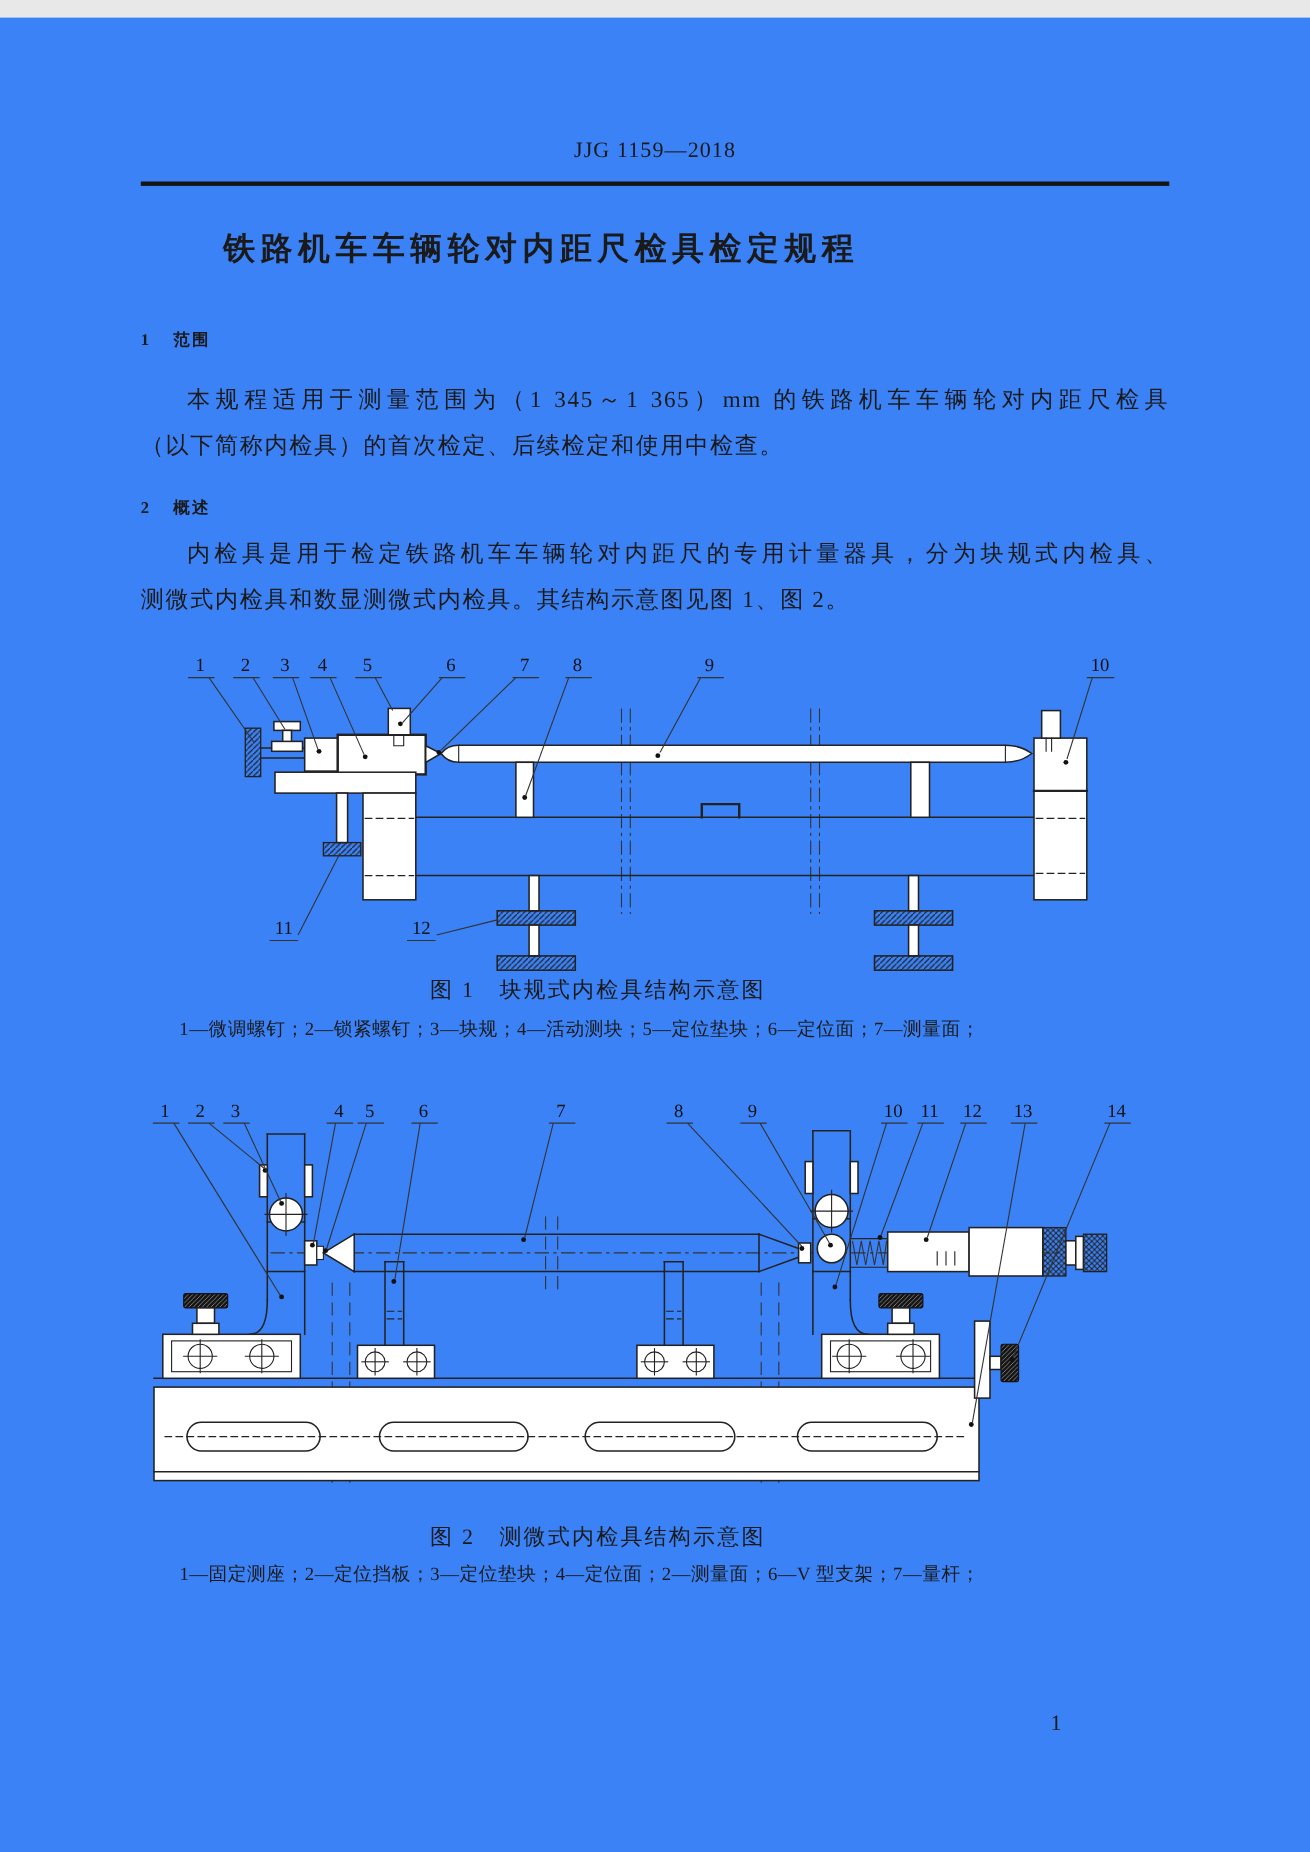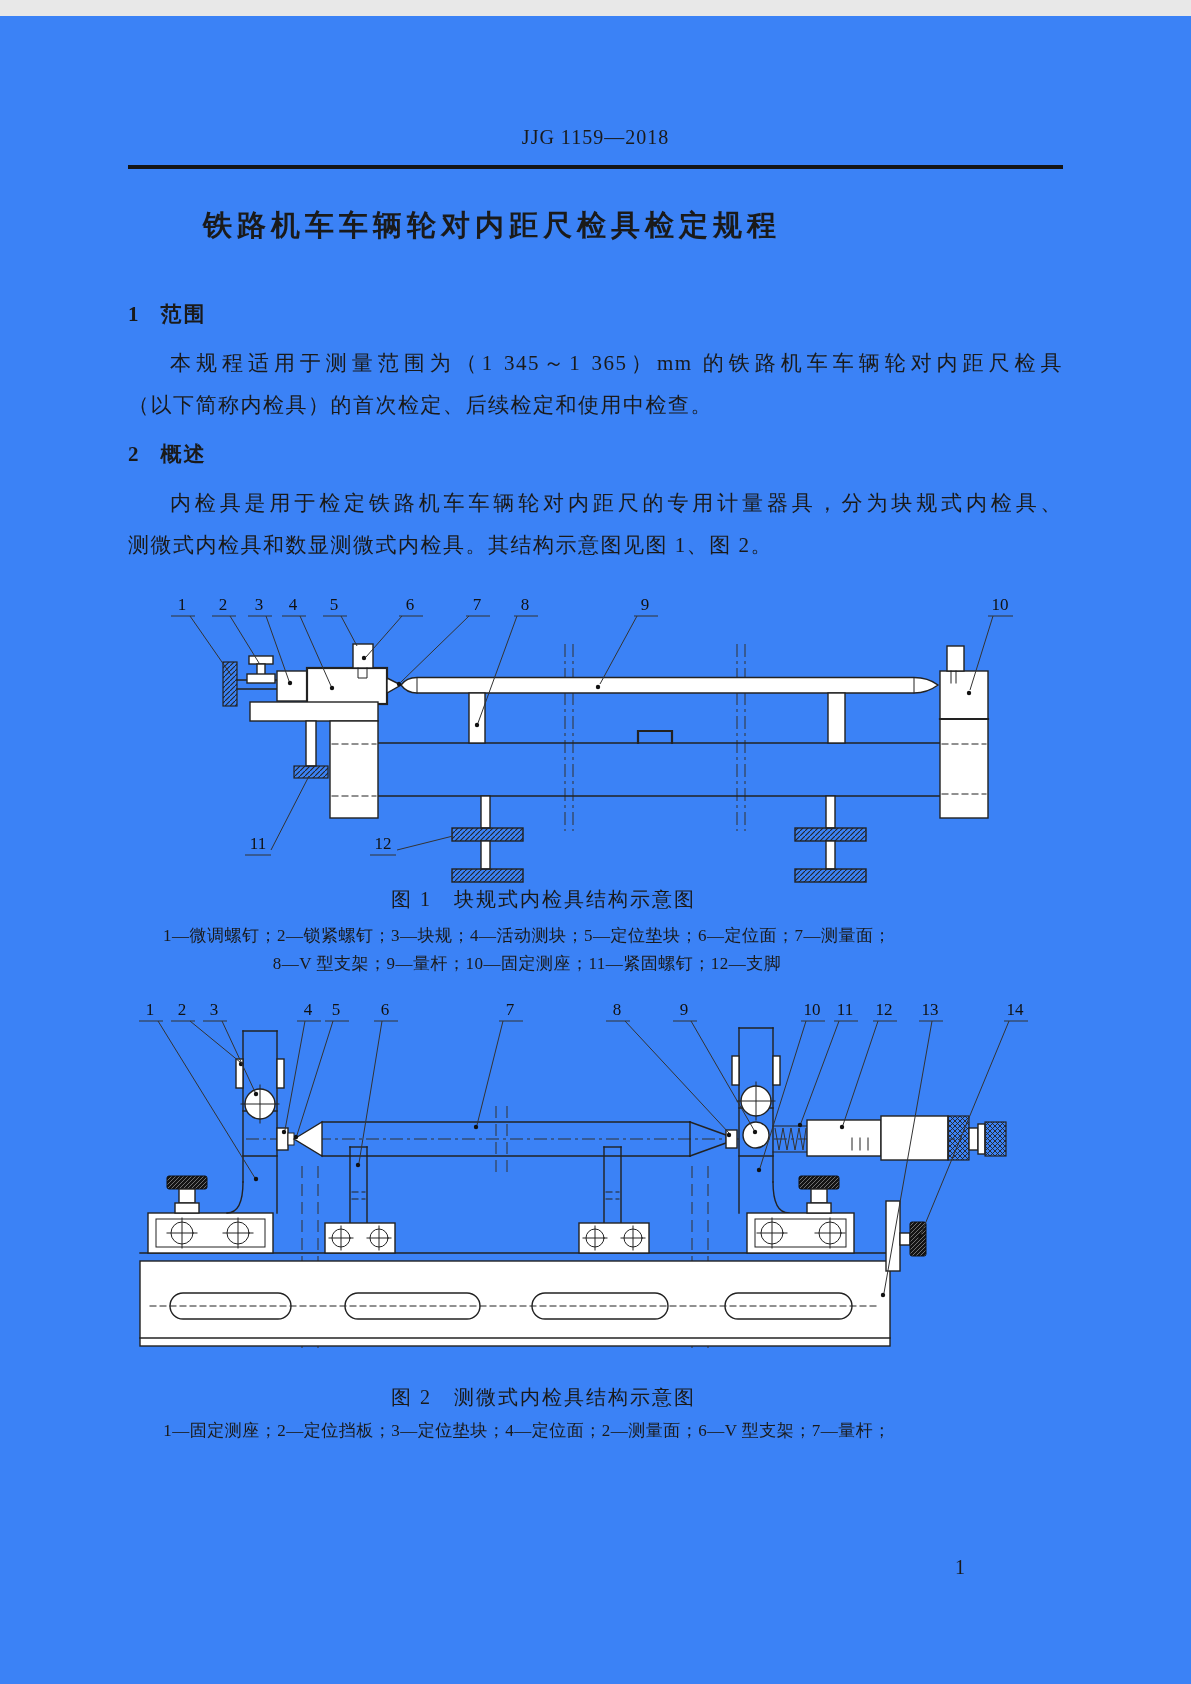--- a/index.html
+++ b/index.html
@@ -3,25 +3,25 @@
 <meta charset="utf-8">
 <style>
   html,body{margin:0;padding:0;background:#e8e8e8;}
   .page{position:relative;width:1191px;height:1684px;background:#3b82f6;margin:16px auto;overflow:hidden;
         font-family:"Liberation Serif", serif;color:#1a1a1a;}
   .abs{position:absolute;}
   .center{text-align:center;}
   .doc-code{left:0;top:110px;width:1191px;font-size:20px;letter-spacing:1px;}
   .rule{left:128px;top:149px;width:935px;height:4px;background:#151515;}
   .doc-title{left:0;top:190px;width:984px;font-size:29px;font-weight:bold;letter-spacing:5px;}
-  .sec-head{left:128px;width:935px;font-size:21px;font-weight:bold;}
+  .sec-head{left:128px;width:935px;font-size:15px;font-weight:bold;}
   .sec-head .no{display:inline-block;}
   .sec-head .hd{display:inline-block;margin-left:22px;letter-spacing:2px;}
   .s1{top:284px;}
-  .s2{top:424px;}
+  .s2{top:436px;}
   .pline{left:128px;width:935px;font-size:21px;letter-spacing:1.5px;line-height:30px;}
   .pjust{text-align:justify;text-align-last:justify;}
   .pindent{text-indent:42px;}
   .p1l1{top:332px;}
   .p1l2{top:374px;}
   .p2l1{top:472px;}
   .p2l2{top:514px;}
   .figsvg{display:block;}
   .fig1-wrap{left:145px;top:560px;width:900px;height:310px;}
   .fig2-wrap{left:115px;top:975px;width:990px;height:360px;}
@@ -227,21 +227,20 @@
             <text class="co" x="383" y="833">12</text>
             <line class="ldr" x1="370" y1="839" x2="396" y2="839"></line>
             <line class="ldr" x1="397" y1="834" x2="453" y2="820"></line>
           </g>
     </g>
   </svg>
   </div>
 
   <div class="abs center fig-caption cap1">图 1　块规式内检具结构示意图</div>
   <div class="abs center legend lg1a">1—微调螺钉；2—锁紧螺钉；3—块规；4—活动测块；5—定位垫块；6—定位面；7—测量面；</div>
-  <div class="abs center legend lg1b">8—V 型支架；9—量杆；10—固定测座；11—紧固螺钉；12—支脚</div>
 
   <div class="abs fig2-wrap">
   <svg class="figsvg" width="990" height="360" viewBox="115 975 990 360" xmlns="http://www.w3.org/2000/svg">
 
     <line class="cdl" x1="246" y1="1123" x2="962" y2="1123"></line>
 
     <g>
       <line class="brk" x1="302" y1="1150" x2="302" y2="1332"></line>
       <line class="brk" x1="318" y1="1150" x2="318" y2="1332"></line>
       <line class="brk" x1="692" y1="1150" x2="692" y2="1332"></line>

